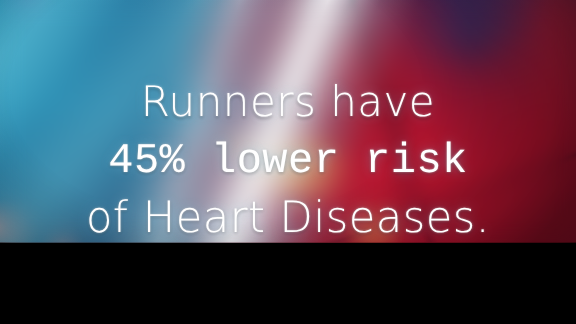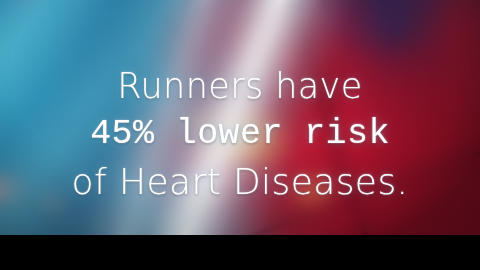--- a/index.html
+++ b/index.html
@@ -3,21 +3,21 @@
 <meta charset="utf-8">
 <style>
   html, body {
     margin: 0;
     padding: 0;
     background: #000;
   }
   #stage {
     position: relative;
     width: 480px;
-    height: 235px;
+    height: 202px;
     overflow: hidden;
     background: #b91c1c;
     font-family: "DejaVu Sans", sans-serif;
   }
 
   
   .bg-layer {
     position: absolute;
     inset: -60px;
     pointer-events: none;

